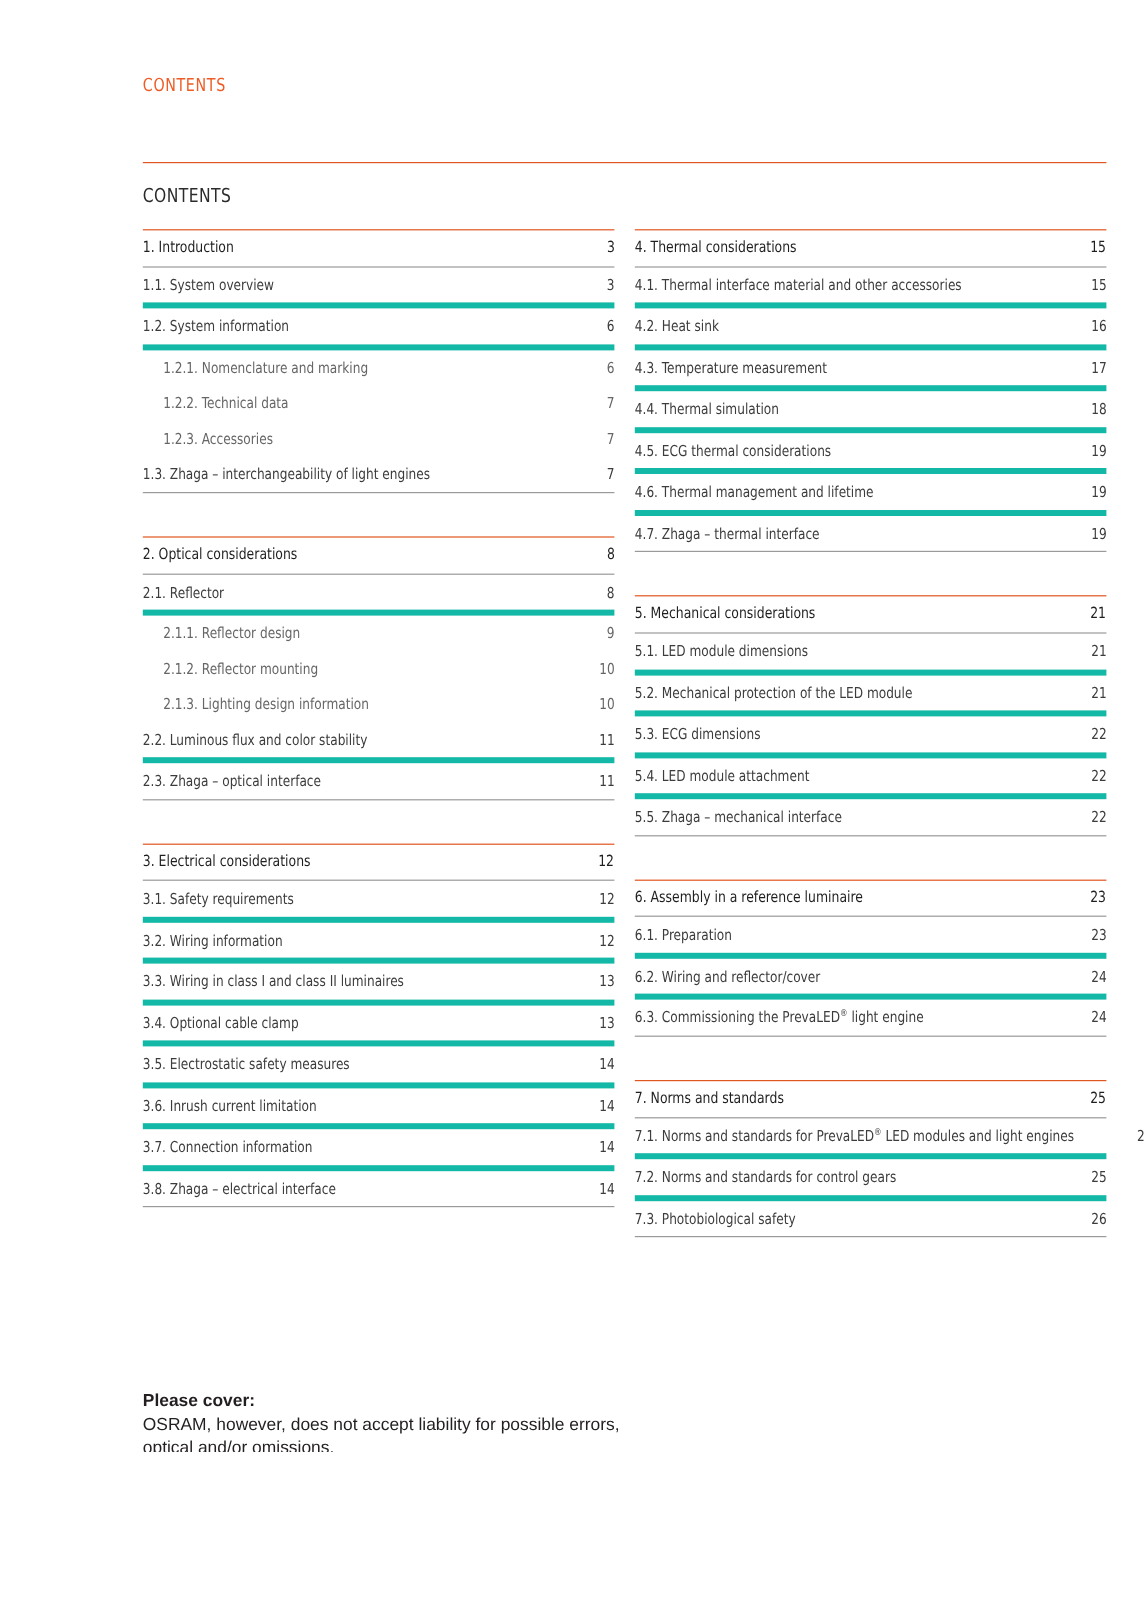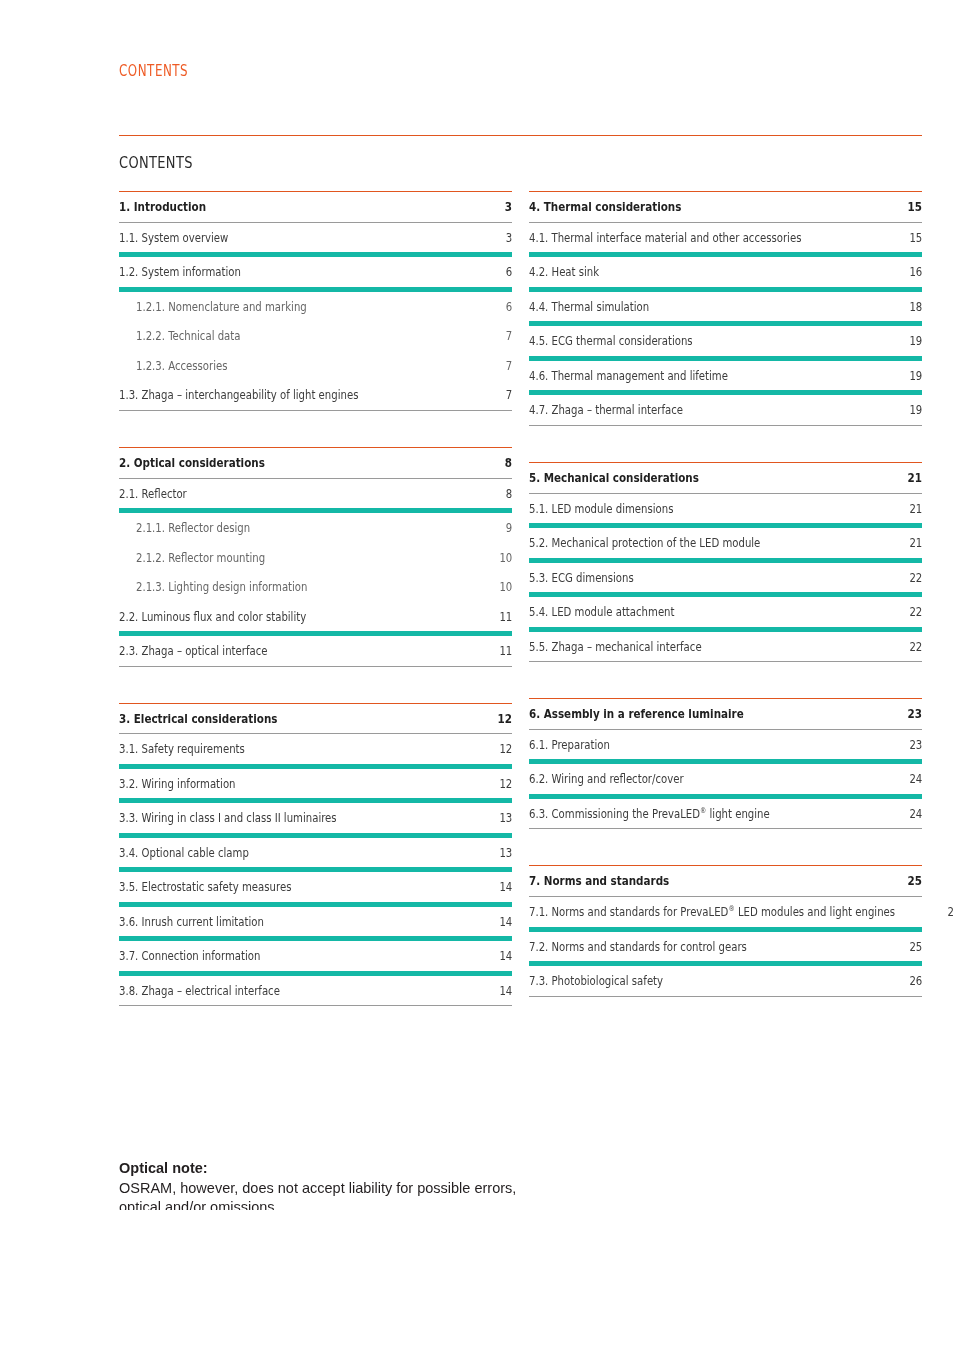--- a/index.html
+++ b/index.html
@@ -101,21 +101,21 @@
     transform-origin: left center;
   }
   .toc-row .pg {
     transform: scaleX(0.9);
     transform-origin: right center;
     padding-left: 10px;
   }
 
   
   .lvl1 {
-    font-weight: 700;
+    font-weight: 400;
     color: #1f1f1f;
     font-size: 12.8px;
     padding: 9px 0 8px 0;
     border-bottom: 1px solid #9a9a9a;
   }
   
   .lvl2 {
     font-weight: 400;
     color: #3c3c3c;
     border-bottom: 5px solid #14b8a6;
@@ -296,20 +296,24 @@
           </div>
           <div class="toc-row lvl2">
             <span class="lbl">4.1. Thermal interface material and other accessories</span>
             <span class="pg">15</span>
           </div>
           <div class="toc-row lvl2">
             <span class="lbl">4.2. Heat sink</span>
             <span class="pg">16</span>
           </div>
           <div class="toc-row lvl2">
+            <span class="lbl">4.3. Temperature measurement</span>
+            <span class="pg">17</span>
+          </div>
+          <div class="toc-row lvl2">
             <span class="lbl">4.4. Thermal simulation</span>
             <span class="pg">18</span>
           </div>
           <div class="toc-row lvl2">
             <span class="lbl">4.5. ECG thermal considerations</span>
             <span class="pg">19</span>
           </div>
           <div class="toc-row lvl2">
             <span class="lbl">4.6. Thermal management and lifetime</span>
             <span class="pg">19</span>
@@ -381,21 +385,21 @@
           </div>
           <div class="toc-row lvl2 row-close">
             <span class="lbl">7.3. Photobiological safety</span>
             <span class="pg">26</span>
           </div>
         </div>
       </div>
   </div>
 
   <div class="note">
-    <div class="note-title">Optical note:</div>
+    <div class="note-title">Please cover:</div>
     <div>OSRAM, however, does not accept liability for possible errors,</div>
     <div>optical and/or omissions.</div>
     <div><span>Please osram </span><span class="note-link">www.osram.com/prevaled-core</span><span> or contact note</span></div>
   </div>
 
   <div class="page-number">2</div>
 
 </div>
 
 </body></html>

